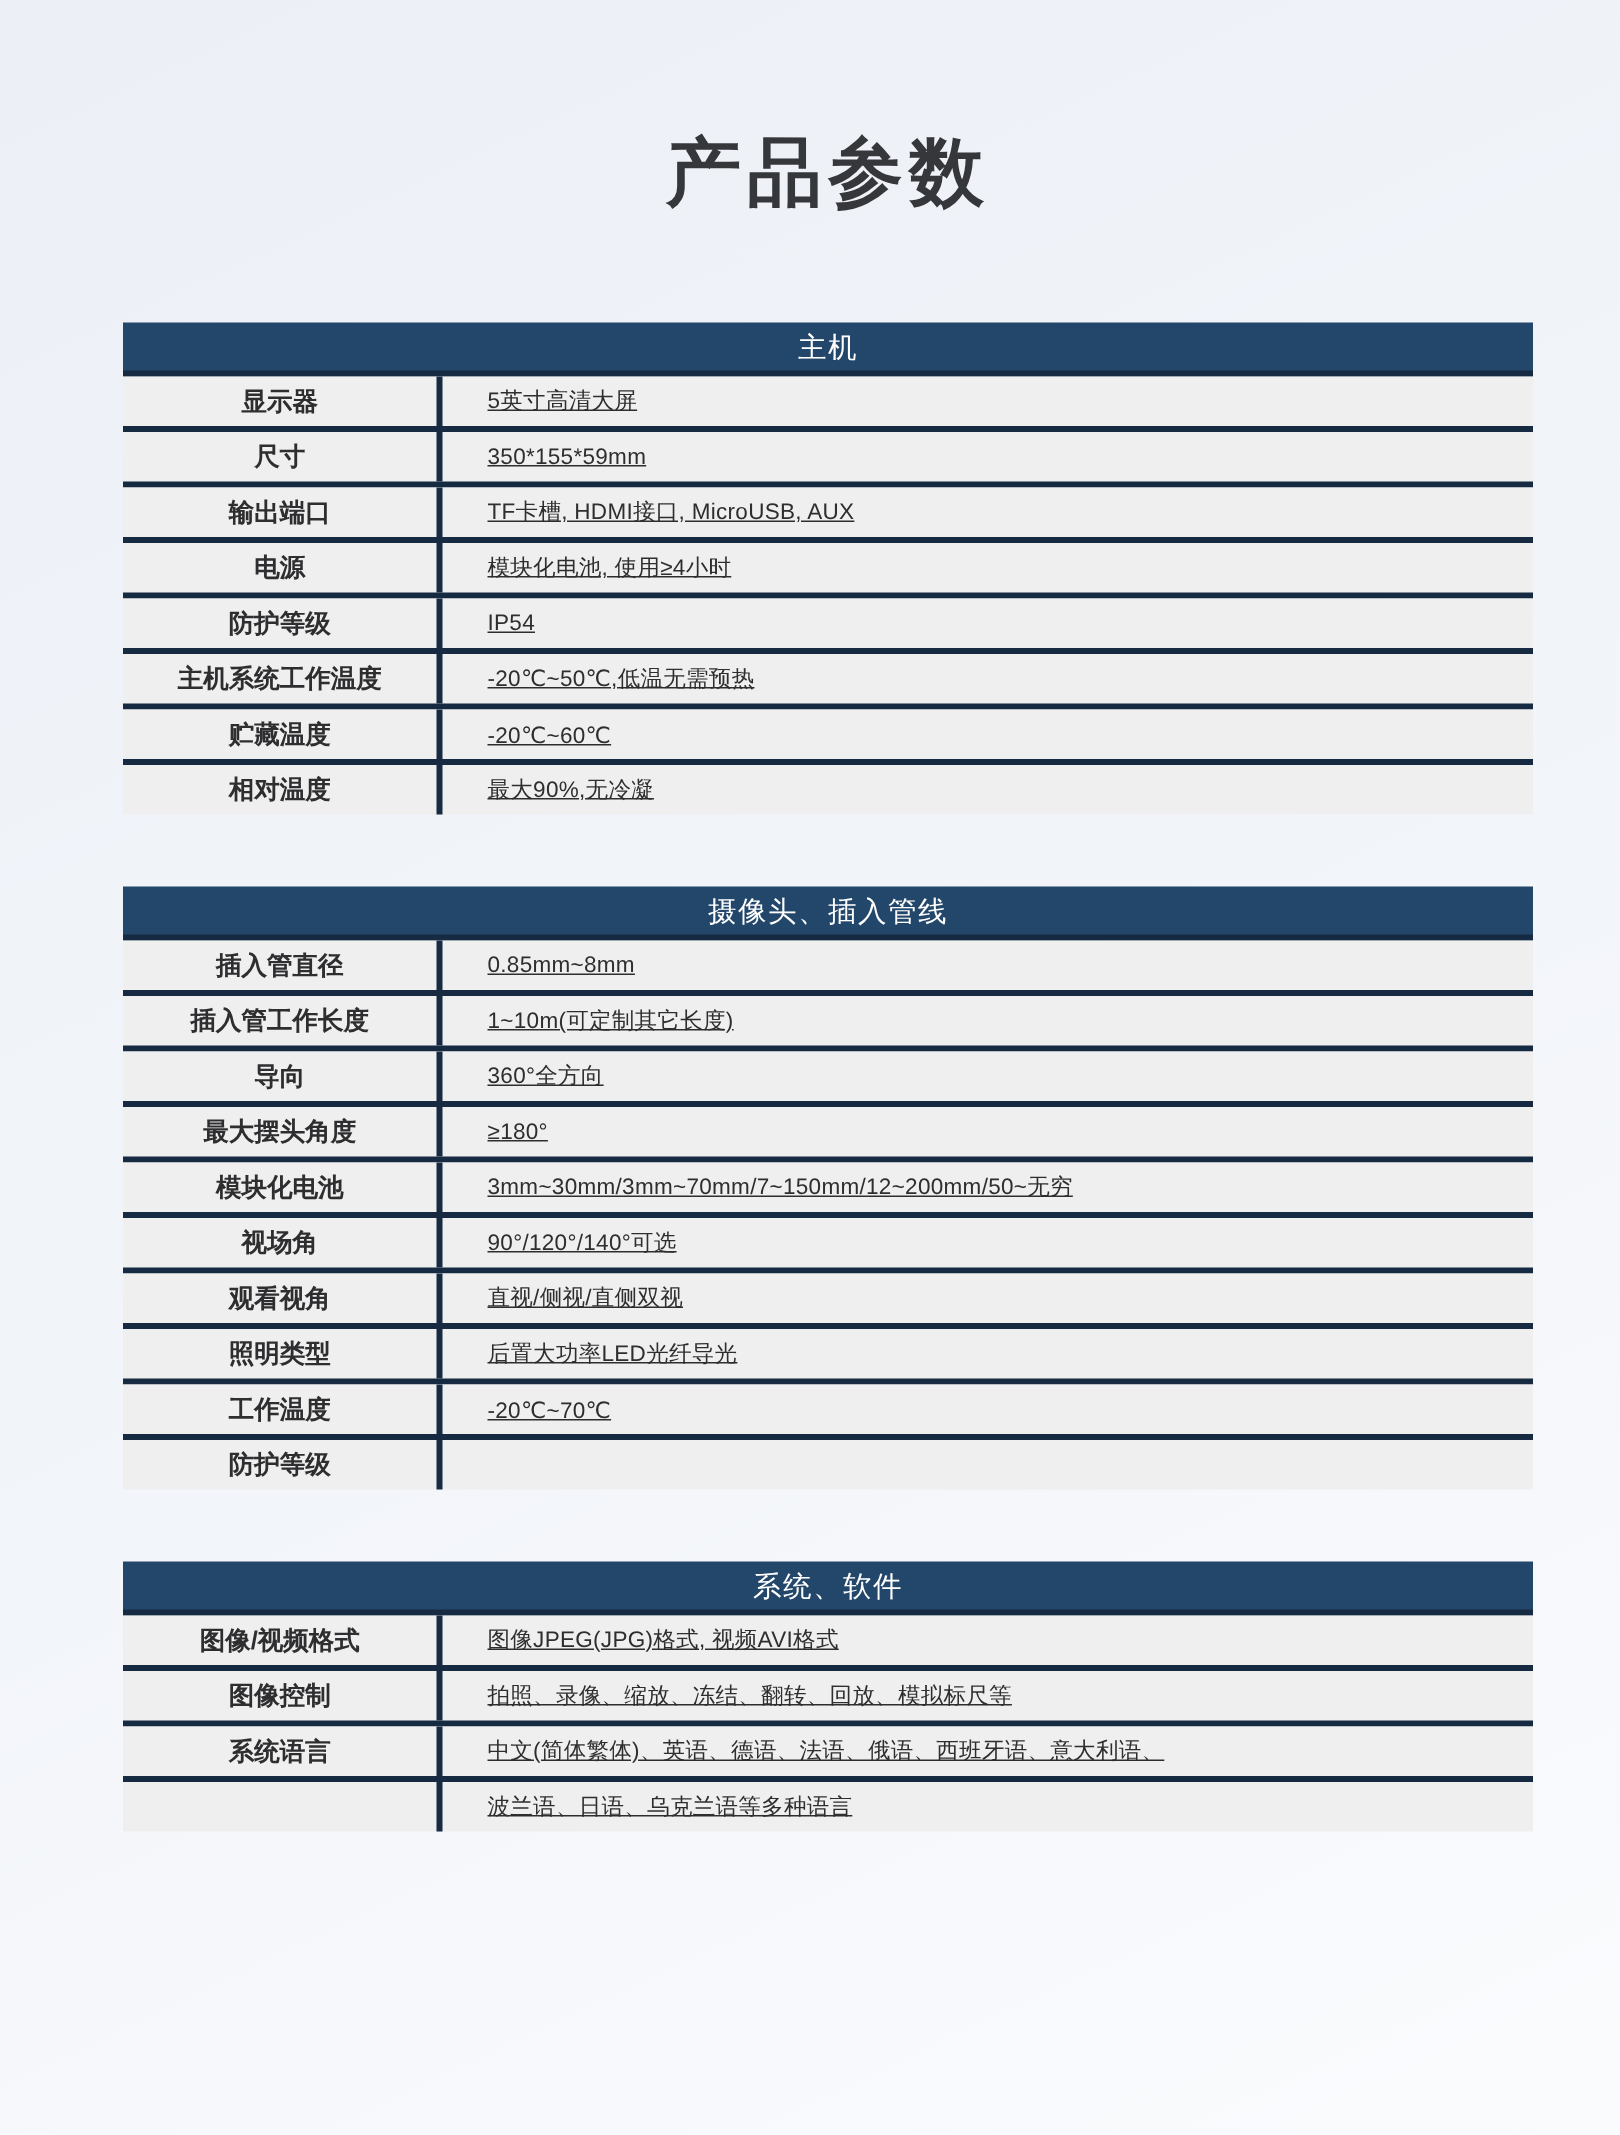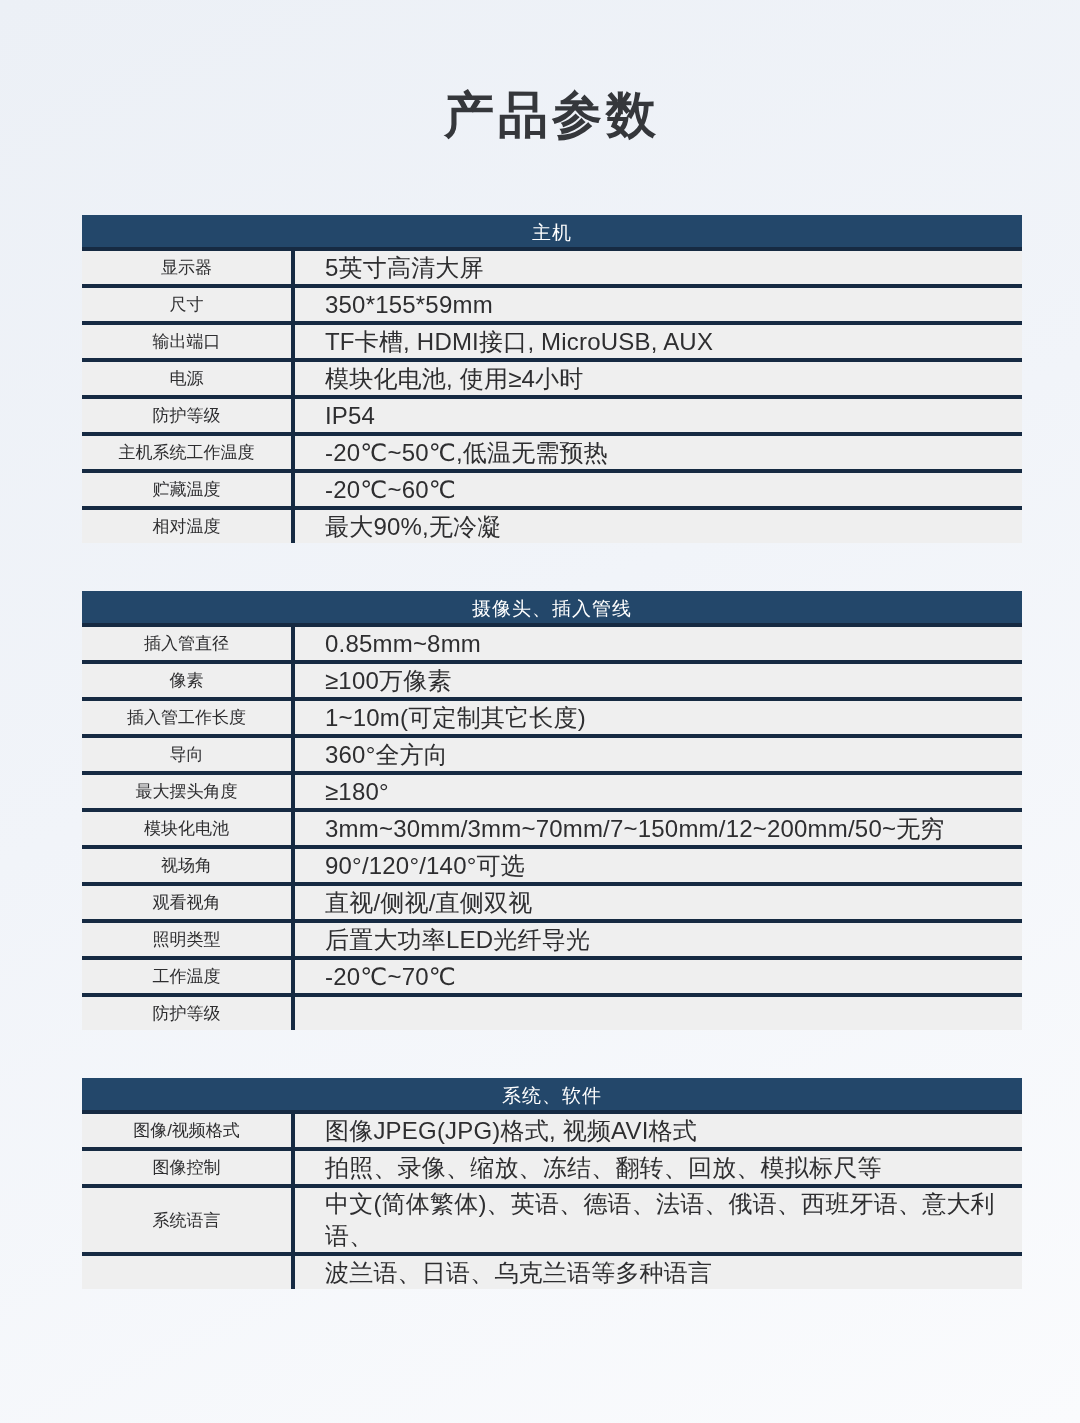--- a/index.html
+++ b/index.html
@@ -67,27 +67,29 @@
     align-items: center;
     font-size: 17px;
     color: var(--text-col);
   }
   .cell.label {
     width: 213px;
     flex: 0 0 213px;
     justify-content: center;
     text-align: right;
     border-right: 4px solid var(--border-col);
+    font-weight: bold;
   }
   .cell.value {
     flex: 1;
     padding-left: 30px;
     padding-right: 10px;
-    font-size: 24px;
+    font-size: 15px;
     letter-spacing: 0.2px;
+    text-decoration: underline;
   }
 </style>
 </head>
 <body>
 
 <div class="page">
   <h1 class="title">产品参数</h1>
   <div class="tables-wrap" id="tables">
   <section class="spec-table">
     <div class="table-header">主机</div>
@@ -136,24 +138,20 @@
   </section>
 
   <section class="spec-table">
     <div class="table-header">摄像头、插入管线</div>
     <div class="table-body">
   <div class="row">
     <div class="cell label">插入管直径</div>
     <div class="cell value">0.85mm~8mm</div>
   </div>
 
-  <div class="row">
-    <div class="cell label">像素</div>
-    <div class="cell value">≥100万像素</div>
-  </div>
 
   <div class="row">
     <div class="cell label">插入管工作长度</div>
     <div class="cell value">1~10m(可定制其它长度)</div>
   </div>
 
   <div class="row">
     <div class="cell label">导向</div>
     <div class="cell value">360°全方向</div>
   </div>

